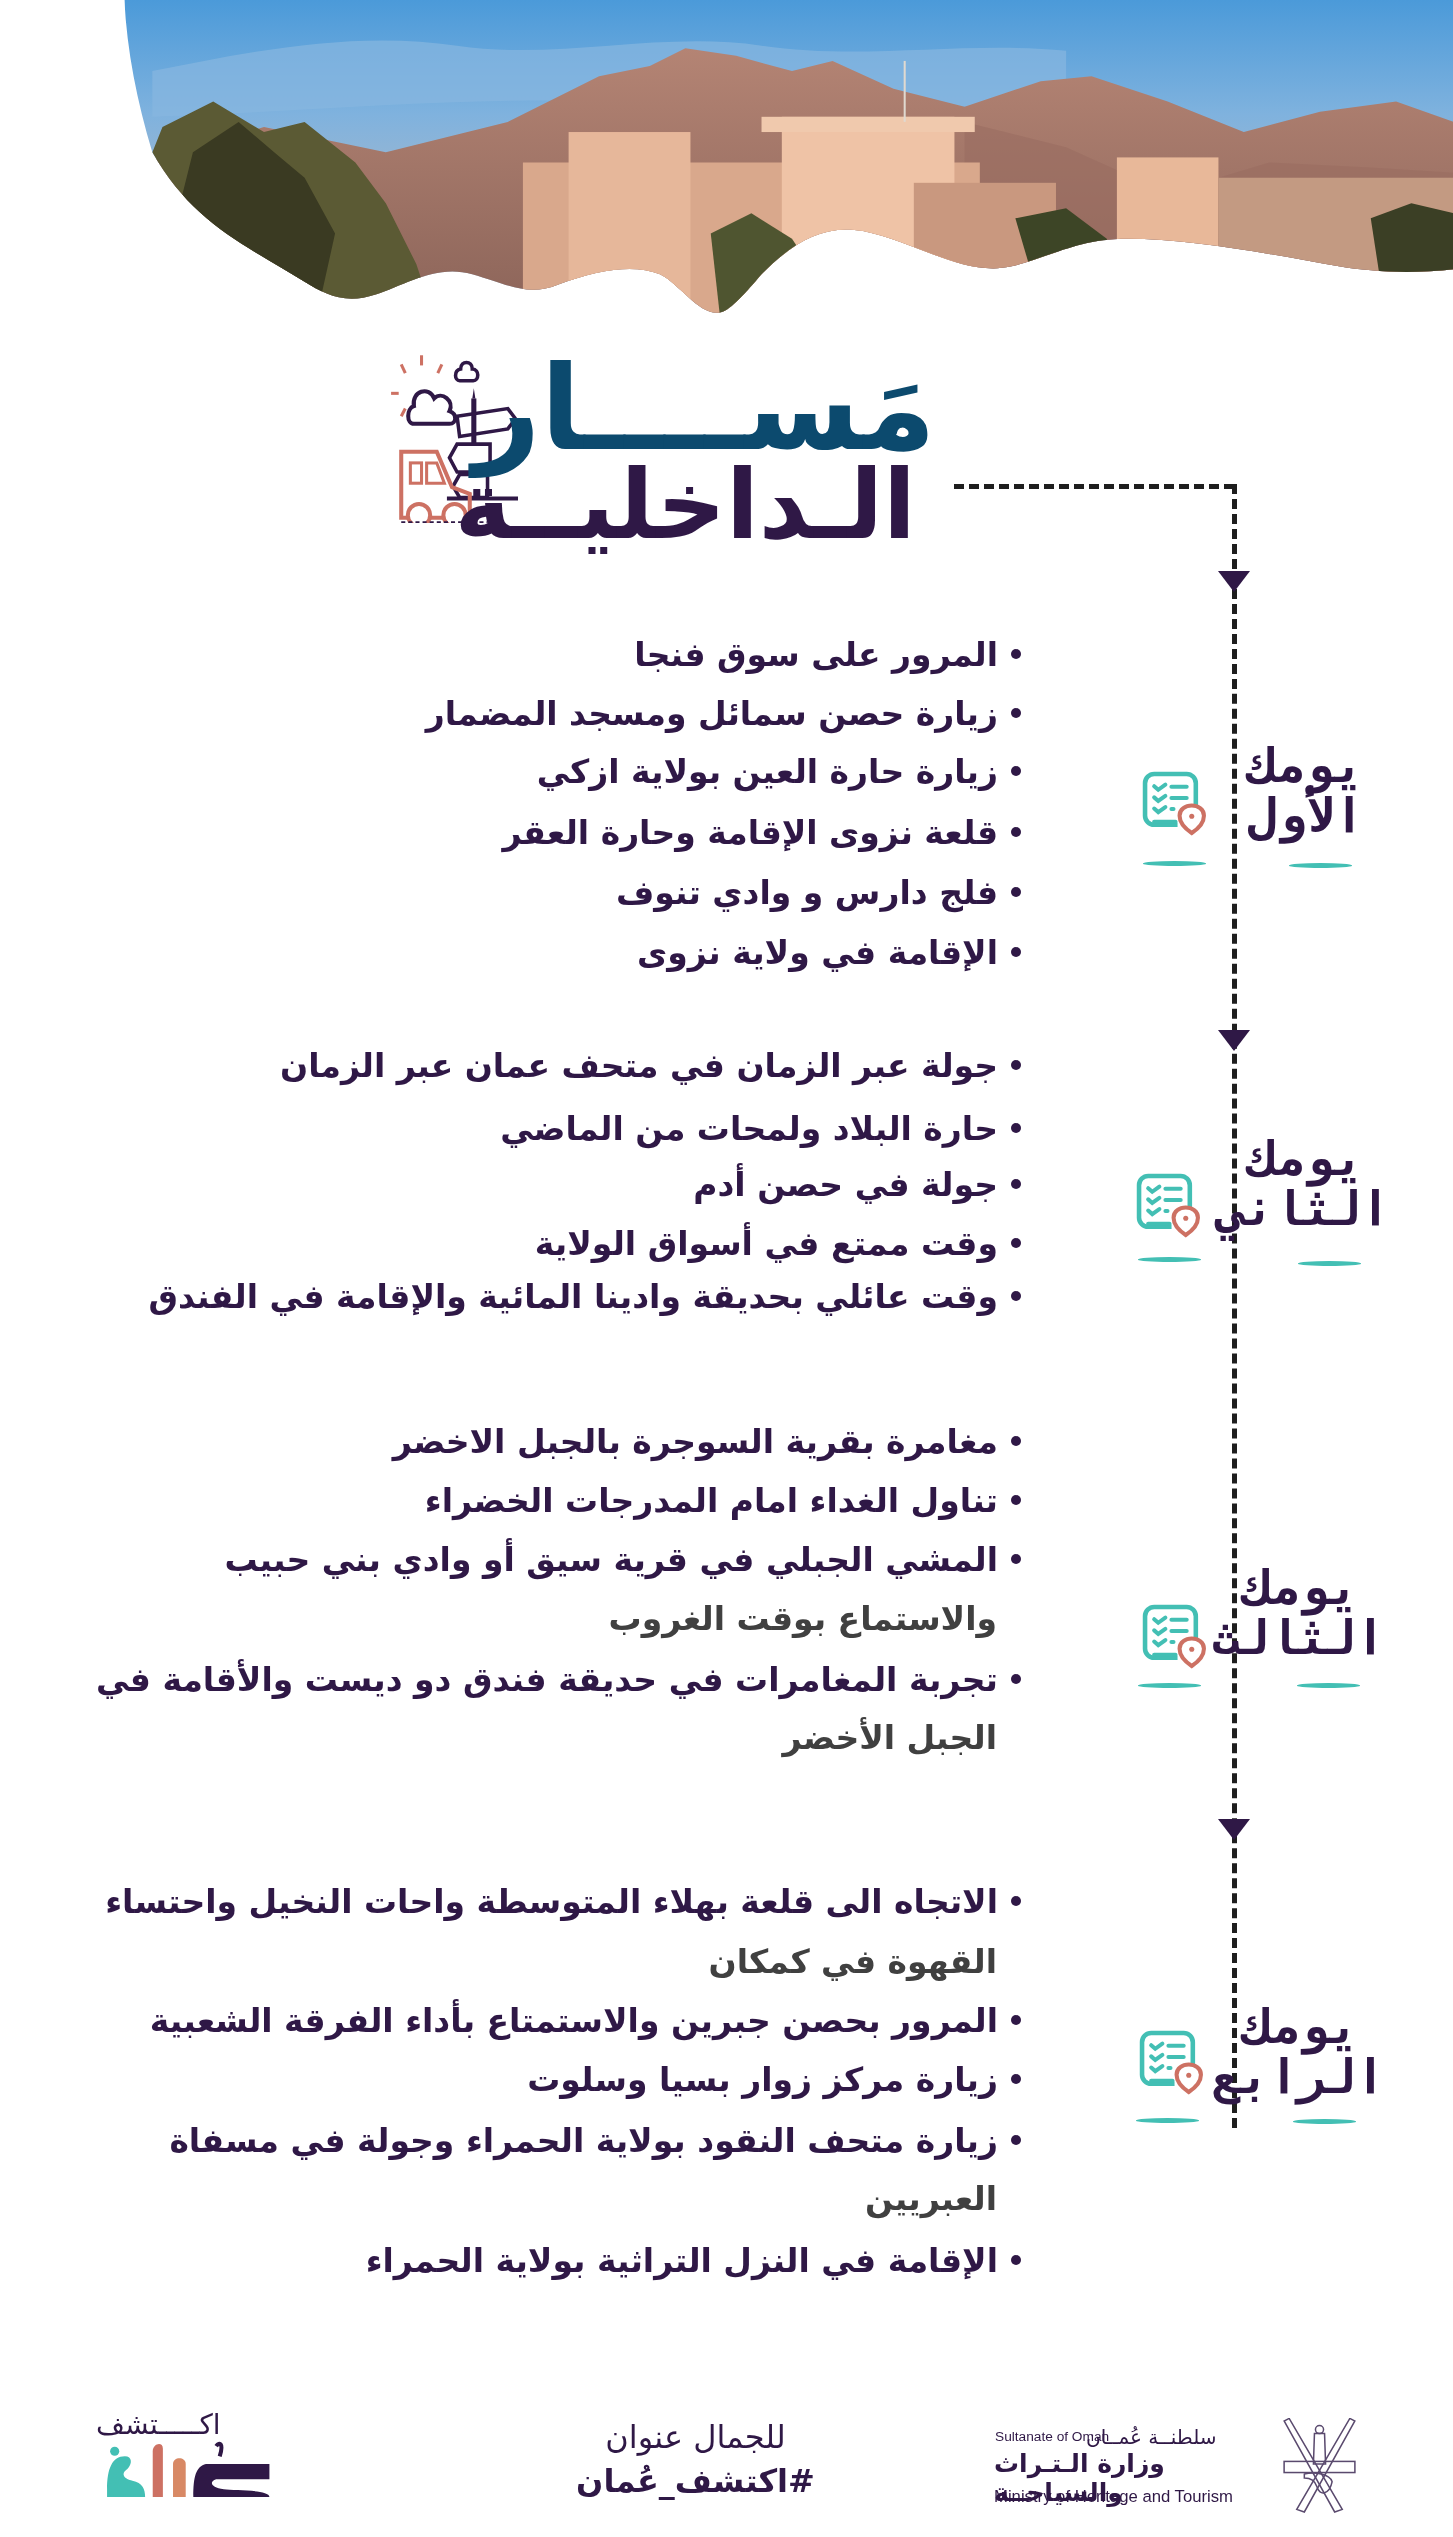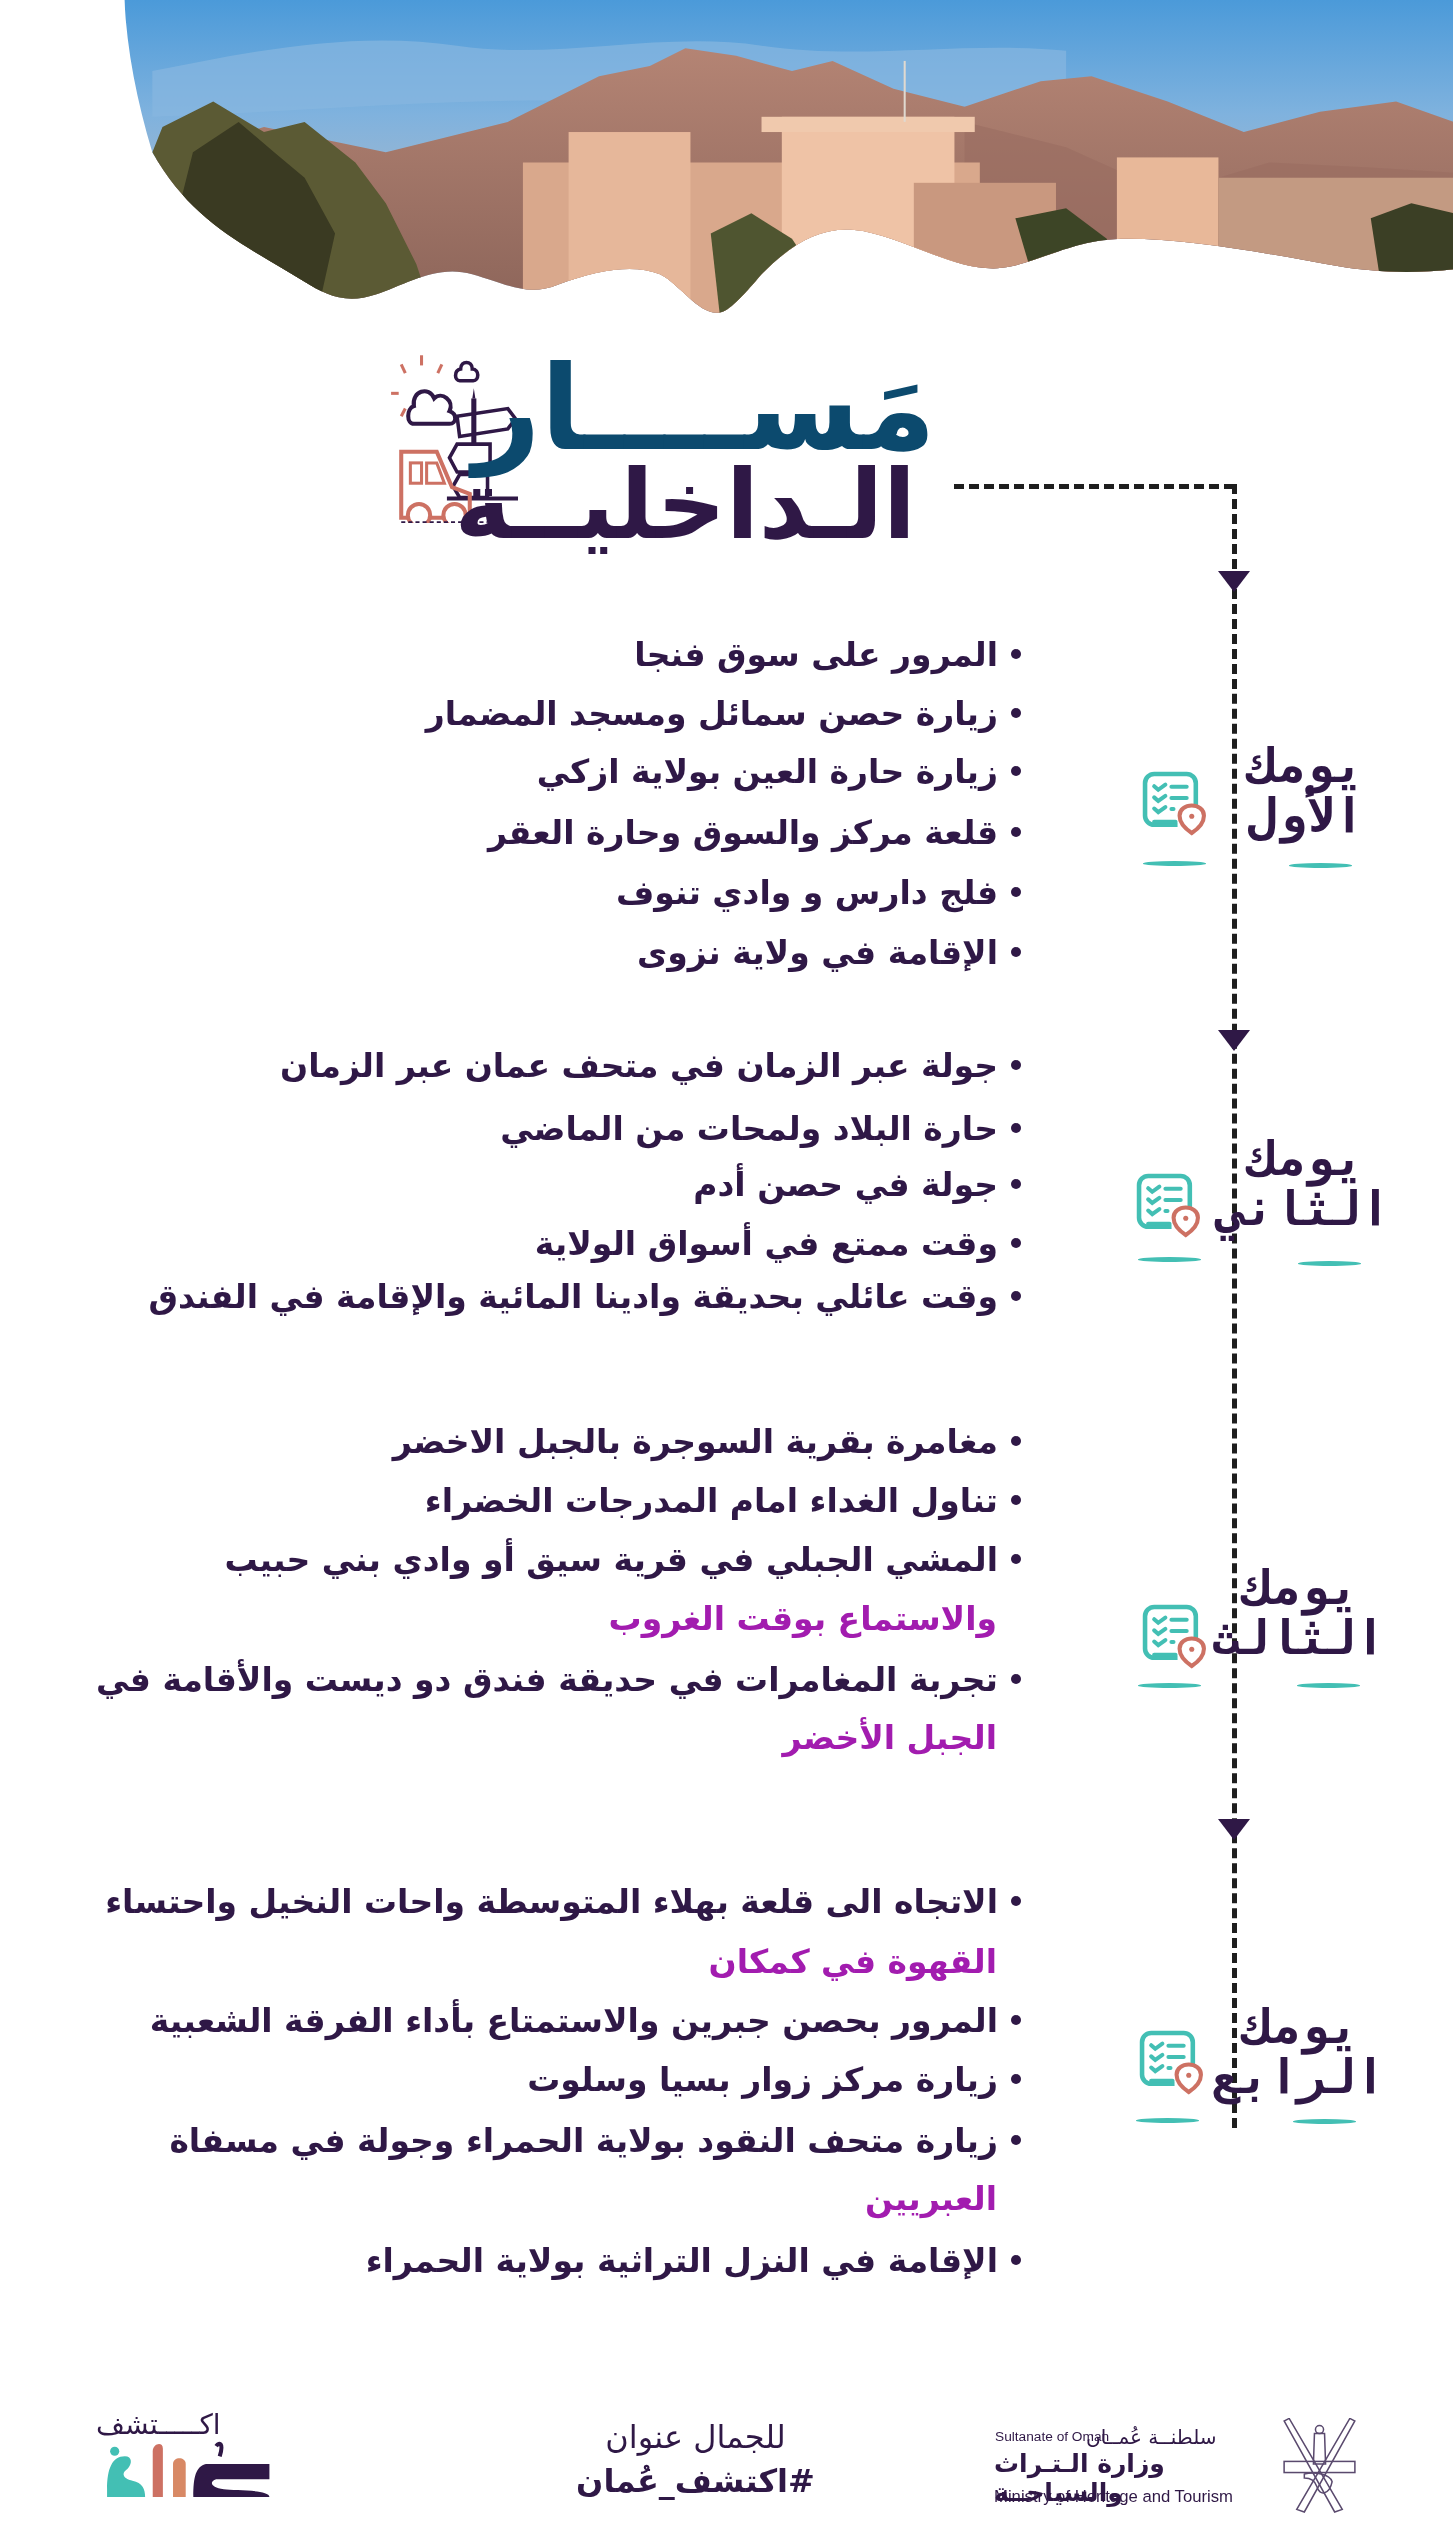--- a/index.html
+++ b/index.html
@@ -10,21 +10,21 @@
   
   .title-line1{position:absolute;right:518px;top:350px;font-size:117px;font-weight:bold;color:#0c4a6e;line-height:1;letter-spacing:-2px;white-space:nowrap;direction:rtl;margin-left:44px;}
   .title-line2{position:absolute;right:538px;top:457px;font-size:96px;font-weight:bold;color:#2f1846;line-height:1;white-space:nowrap;direction:rtl;}
   
   .dot-h{position:absolute;left:954px;top:484px;width:280px;height:0;border-top:5.6px dashed #1e1e1e;}
   .dot-v{position:absolute;left:1232px;top:484px;width:0;border-left:5.6px dashed #1e1e1e;}
   .arrow{position:absolute;width:0;height:0;border-left:16.7px solid transparent;border-right:16.7px solid transparent;border-top:21px solid #2f1846;}
   
   .item{position:absolute;right:433px;font-size:33px;font-weight:bold;line-height:1.0;direction:rtl;white-space:nowrap;color:#2f1846;}
   .item .bullet{display:inline-block;width:10px;height:10px;border-radius:50%;background:#2f1846;margin-left:13px;vertical-align:middle;position:relative;top:-3px;}
-  .cont{position:absolute;right:457px;font-size:33px;font-weight:bold;line-height:1.0;direction:rtl;white-space:nowrap;color:#a21caf;}
+  .cont{position:absolute;right:457px;font-size:33px;font-weight:bold;line-height:1.0;direction:rtl;white-space:nowrap;color:#404040;}
   .day-label{position:absolute;width:142px;text-align:left;font-size:48px;font-weight:bold;line-height:1.05;direction:rtl;color:#2f1846;font-family:Liberation Mono, monospace;}
   .day-underline{position:absolute;width:63px;height:4.6px;border-radius:50%;background:#43bfb4;}
   .day-icon{position:absolute;width:66px;height:66px;}
   .icon-underline{position:absolute;width:63px;height:4.6px;border-radius:50%;background:#43bfb4;}
   
   .footer-center-1{position:absolute;left:528px;width:335px;text-align:center;top:2418px;font-size:32px;color:#2f1846;direction:rtl;font-weight:normal;}
   .footer-center-2{position:absolute;left:528px;width:335px;text-align:center;top:2462px;font-size:32px;font-weight:bold;color:#2f1846;direction:rtl;}
   .ministry-en1{position:absolute;left:995px;top:2429px;font-size:13.7px;color:#2f1846;font-family:"Liberation Sans",sans-serif;}
   .ministry-ar1{position:absolute;left:1086px;top:2425px;font-size:20px;color:#2f1846;direction:rtl;}
   .ministry-ar2{position:absolute;left:994px;top:2449px;width:264px;text-align:left;font-size:25px;font-weight:bold;color:#2f1846;direction:rtl;}
@@ -131,21 +131,21 @@
       <line x1="24" y1="100" x2="66" y2="100"></line>
     </g>
     <path d="M98,122 C80,110 74,98 74,88 C74,75 86,68 98,68 C110,68 122,75 122,88 C122,98 116,110 98,122 Z" fill="none" stroke="#cd7163" stroke-width="8"></path>
     <circle cx="98" cy="89" r="5" fill="#cd7163"></circle>
   </svg>
   <div class="icon-underline" style="left:1143px;top:861px;"></div>
 
   <div class="item" style="top:638px;"><span class="bullet"></span><span>المرور على سوق فنجا</span></div>
   <div class="item" style="top:697px;"><span class="bullet"></span><span>زيارة حصن سمائل ومسجد المضمار</span></div>
   <div class="item" style="top:755px;"><span class="bullet"></span><span>زيارة حارة العين بولاية ازكي</span></div>
-  <div class="item" style="top:816px;"><span class="bullet"></span><span>قلعة مركز والسوق وحارة العقر</span></div>
+  <div class="item" style="top:816px;"><span class="bullet"></span><span>قلعة نزوى الإقامة وحارة العقر</span></div>
   <div class="item" style="top:876px;"><span class="bullet"></span><span>فلج دارس و وادي تنوف</span></div>
   <div class="item" style="top:936px;"><span class="bullet"></span><span>الإقامة في ولاية نزوى</span></div>
 </section>
 
 <section>
   <div class="day-label" style="left:1248px;top:1137px;">
     <div>يومك</div>
     <div>الثاني</div>
   </div>
   <div class="day-underline" style="left:1298px;top:1261px;"></div>

